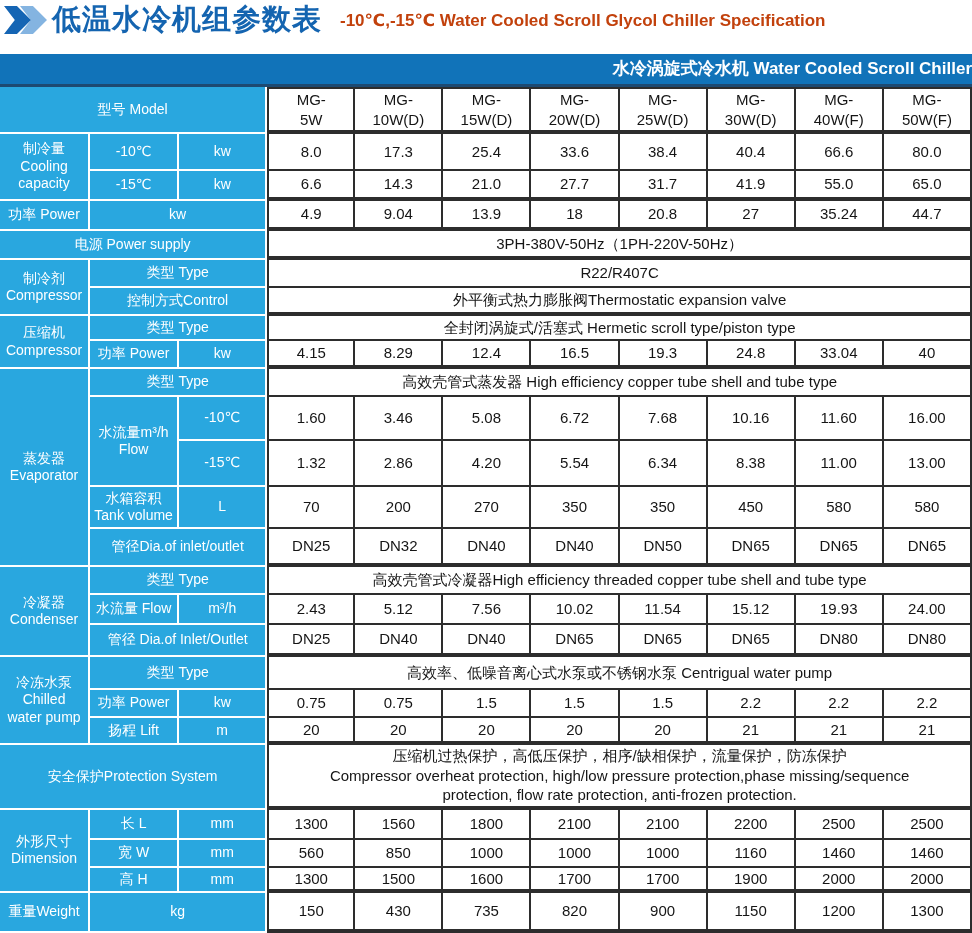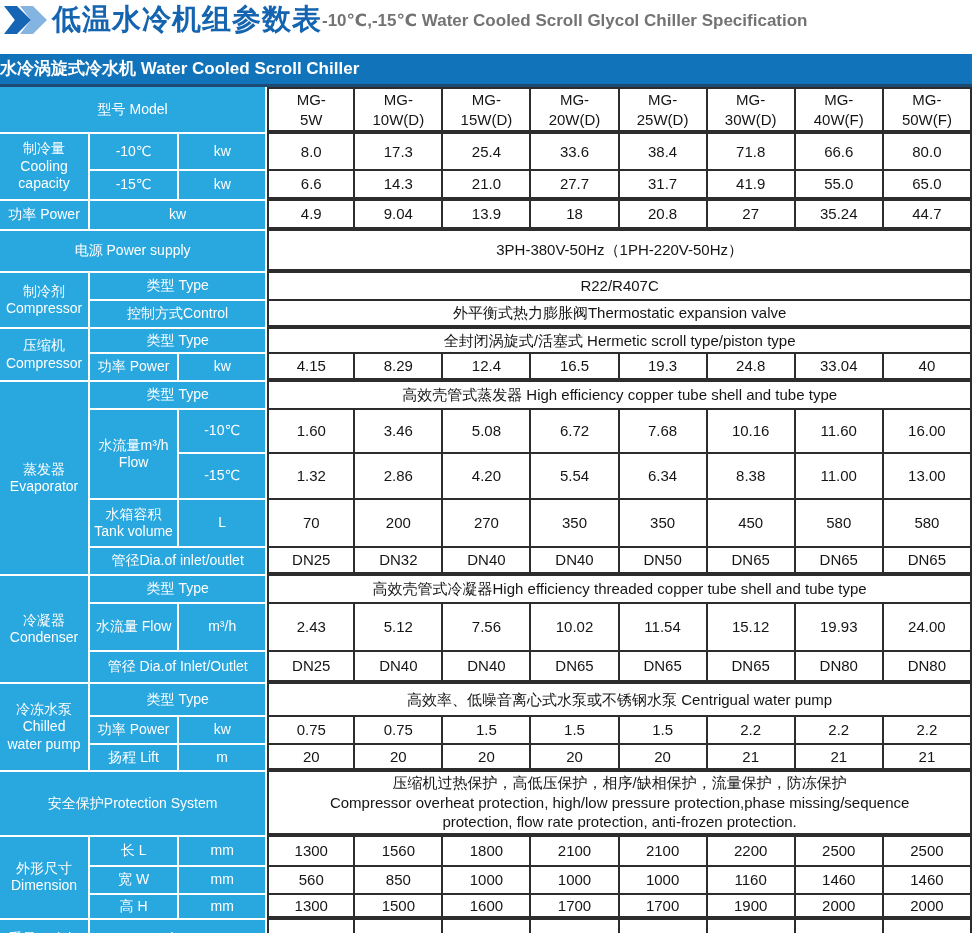--- a/index.html
+++ b/index.html
@@ -7,25 +7,25 @@
   .page{width:972px;background:#fff;}
 
   
   .title-row{display:flex;align-items:center;padding:2px 0 8px 4px;height:46px;box-sizing:border-box;}
   .chev-wrap{position:relative;width:48px;height:30px;flex:0 0 48px;}
   .chev{position:absolute;top:1px;width:27px;height:28px;
         clip-path:polygon(0 0,48% 0,100% 50%,48% 100%,0 100%,40% 50%);}
   .chev.light{left:16px;background:#84b4e1;}
   .chev.dark{left:0;background:#1565b4;}
   .t-cn{font-size:29px;font-weight:bold;color:#1464b0;letter-spacing:1px;white-space:nowrap;}
-  .t-en{font-size:17px;font-weight:bold;color:#737373;white-space:nowrap;}
+  .t-en{font-size:17px;font-weight:bold;color:#c2410c;margin-left:18px;white-space:nowrap;}
 
   
   .banner{height:30px;line-height:30px;background:#1173b9;border-bottom:3px solid #1d4a72;
-          color:#fff;font-size:17px;font-weight:bold;text-align:left;margin-top:8px;}
+          color:#fff;font-size:17px;font-weight:bold;text-align:right;margin-top:8px;}
 
   
   table{border-collapse:separate;border-spacing:0;width:972px;table-layout:fixed;}
   col.c1{width:90px;}col.c2{width:89px;}col.c3{width:88px;}col.cd{width:88px;}
   td{padding:1px 2px;text-align:center;vertical-align:middle;box-sizing:border-box;}
   td.b{background:#29a7df;color:#fff;border-right:2px solid #fff;border-bottom:2px solid #fff;
        font-size:14px;line-height:1.25;white-space:pre-line;}
   td.d{background:#fff;color:#151515;border-right:2px solid #2d2d2d;border-bottom:2px solid #2d2d2d;
        font-size:15px;line-height:1.3;white-space:pre-line;}
   td.dl{border-left:2px solid #2d2d2d;}
@@ -88,21 +88,21 @@
       <td class="b" rowspan="2">制冷量
 Cooling
 capacity</td>
       <td class="b">-10℃</td>
       <td class="b">kw</td>
       <td class="d dl">8.0</td>
           <td class="d">17.3</td>
           <td class="d">25.4</td>
           <td class="d">33.6</td>
           <td class="d">38.4</td>
-          <td class="d">71.8</td>
+          <td class="d">40.4</td>
           <td class="d">66.6</td>
           <td class="d">80.0</td>
     </tr>
     <tr class="se" style="height:30px">
       <td class="b">-15℃</td>
       <td class="b">kw</td>
       <td class="d dl">6.6</td>
           <td class="d">14.3</td>
           <td class="d">21.0</td>
           <td class="d">27.7</td>
@@ -118,21 +118,21 @@
       <td class="d dl">4.9</td>
           <td class="d">9.04</td>
           <td class="d">13.9</td>
           <td class="d">18</td>
           <td class="d">20.8</td>
           <td class="d">27</td>
           <td class="d">35.24</td>
           <td class="d">44.7</td>
     </tr>
 
-    <tr class="se" style="height:42px">
+    <tr class="se" style="height:29px">
       <td class="b" colspan="3">电源 Power supply</td>
       <td class="d dl" colspan="8">3PH-380V-50Hz（1PH-220V-50Hz）</td>
     </tr>
 
     <tr style="height:28px">
       <td class="b" rowspan="2">制冷剂
 Compressor</td>
       <td class="b" colspan="2">类型 Type</td>
       <td class="d dl" colspan="8">R22/R407C</td>
     </tr>
@@ -183,52 +183,52 @@
       <td class="b">-15℃</td>
       <td class="d dl">1.32</td>
           <td class="d">2.86</td>
           <td class="d">4.20</td>
           <td class="d">5.54</td>
           <td class="d">6.34</td>
           <td class="d">8.38</td>
           <td class="d">11.00</td>
           <td class="d">13.00</td>
     </tr>
-    <tr style="height:48px">
+    <tr style="height:42px">
       <td class="b">水箱容积
 Tank volume</td>
       <td class="b">L</td>
       <td class="d dl">70</td>
           <td class="d">200</td>
           <td class="d">270</td>
           <td class="d">350</td>
           <td class="d">350</td>
           <td class="d">450</td>
           <td class="d">580</td>
           <td class="d">580</td>
     </tr>
-    <tr class="se" style="height:28px">
+    <tr class="se" style="height:38px">
       <td class="b" colspan="2">管径Dia.of inlet/outlet</td>
       <td class="d dl">DN25</td>
           <td class="d">DN32</td>
           <td class="d">DN40</td>
           <td class="d">DN40</td>
           <td class="d">DN50</td>
           <td class="d">DN65</td>
           <td class="d">DN65</td>
           <td class="d">DN65</td>
     </tr>
 
     <tr style="height:28px">
       <td class="b" rowspan="3">冷凝器
 Condenser</td>
       <td class="b" colspan="2">类型 Type</td>
       <td class="d dl" colspan="8">高效壳管式冷凝器High efficiency threaded copper tube shell and tube type</td>
     </tr>
-    <tr style="height:48px">
+    <tr style="height:30px">
       <td class="b">水流量 Flow</td>
       <td class="b">m³/h</td>
       <td class="d dl">2.43</td>
           <td class="d">5.12</td>
           <td class="d">7.56</td>
           <td class="d">10.02</td>
           <td class="d">11.54</td>
           <td class="d">15.12</td>
           <td class="d">19.93</td>
           <td class="d">24.00</td>

